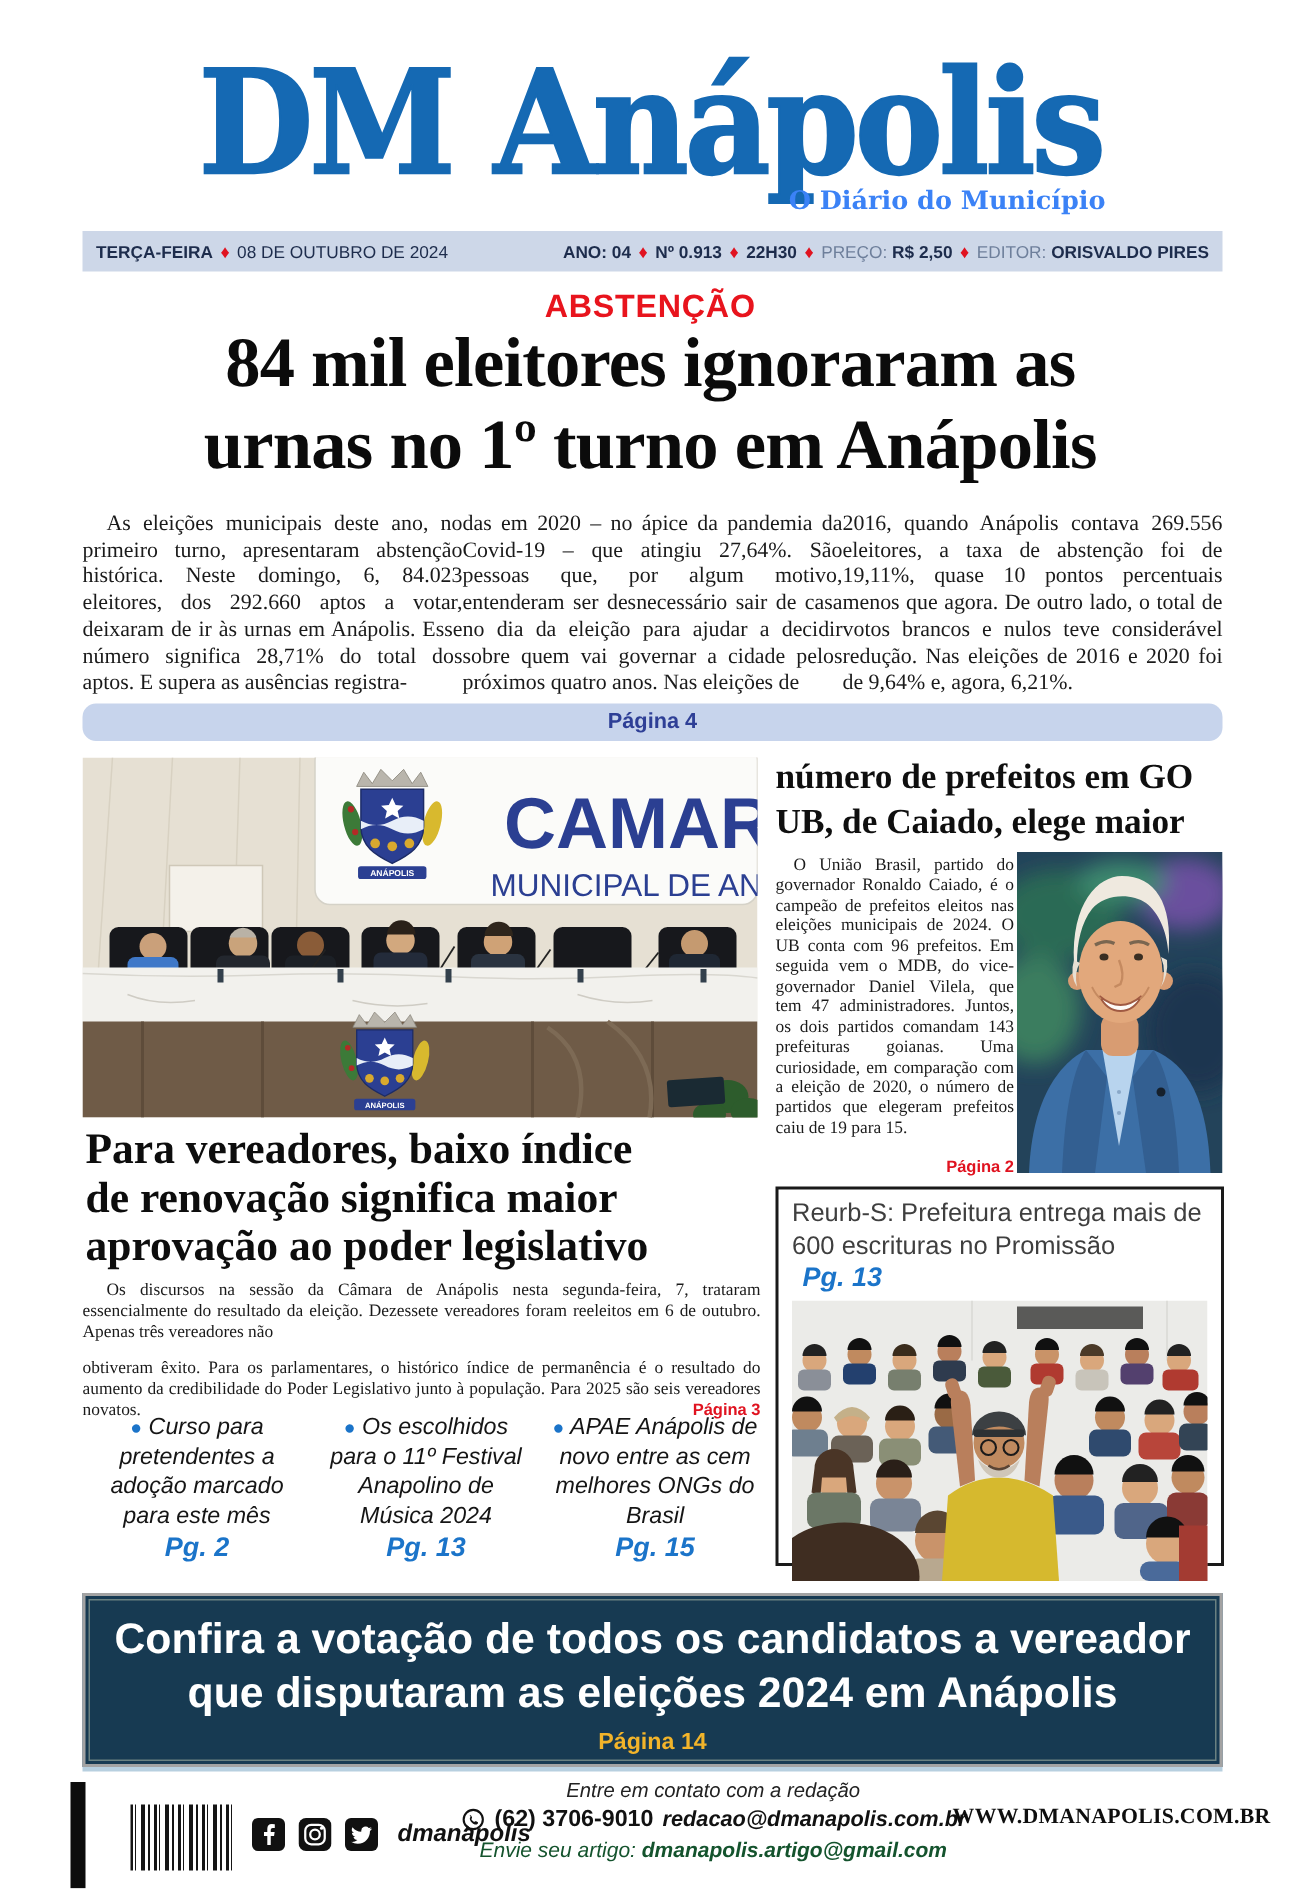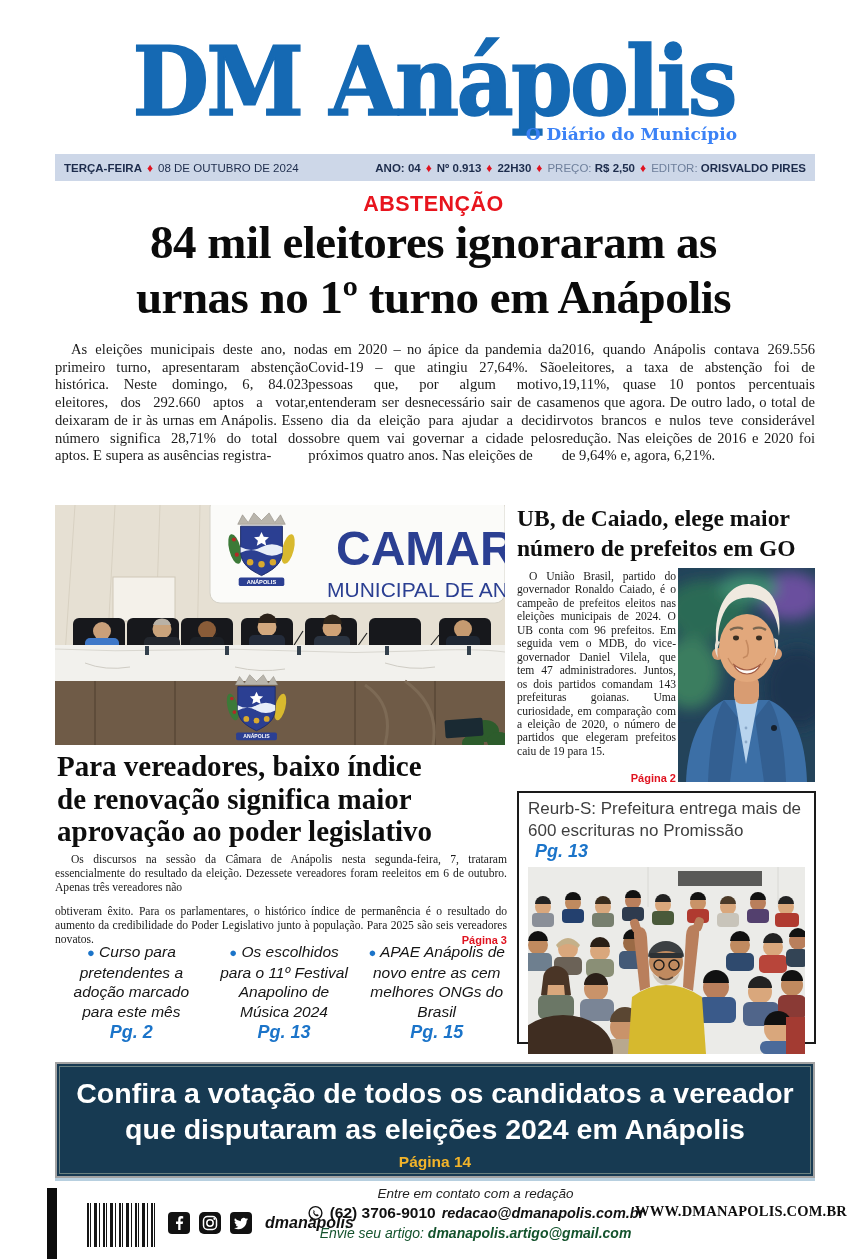--- a/index.html
+++ b/index.html
@@ -165,20 +165,21 @@
   <div class="abs kicker">ABSTENÇÃO</div>
   <div class="abs lead-headline">
     <div>84 mil eleitores ignoraram as</div>
     <div>urnas no 1º turno em Anápolis</div>
   </div>
   <div class="abs lead-cols">
     <div class="indent">As eleições municipais deste ano, no primeiro turno, apresentaram abstenção histórica. Neste domingo, 6, 84.023 eleitores, dos 292.660 aptos a votar, deixaram de ir às urnas em Anápolis. Esse número significa 28,71% do total dos aptos. E supera as ausências registra-</div>
     <div>das em 2020 – no ápice da pandemia da Covid-19 – que atingiu 27,64%. São pessoas que, por algum motivo, entenderam ser desnecessário sair de casa no dia da eleição para ajudar a decidir sobre quem vai governar a cidade pelos próximos quatro anos. Nas eleições de</div>
     <div>2016, quando Anápolis contava 269.556 eleitores, a taxa de abstenção foi de 19,11%, quase 10 pontos percentuais menos que agora. De outro lado, o total de votos brancos e nulos teve considerável redução. Nas eleições de 2016 e 2020 foi de 9,64% e, agora, 6,21%.</div>
   </div>
+  <div class="abs pagina-bar">Página 4</div>
 
   <div class="abs main-photo">
     <svg width="450" height="240" viewBox="0 0 450 240">
       <defs>
         <g id="crest">
           <path d="M5,14 L10,4 L16,12 L22,2 L30,10 L38,2 L44,12 L50,4 L55,14 Z" fill="#b9b5ac" stroke="#8d897f" stroke-width=".6"></path>
           <ellipse cx="2" cy="40" rx="6" ry="16" fill="#3c7a38" transform="rotate(-14 2 40)"></ellipse>
           <circle cx="1" cy="30" r="2.2" fill="#b32a26"></circle>
             <circle cx="4" cy="46" r="2.2" fill="#b32a26"></circle>
           <ellipse cx="58" cy="40" rx="6" ry="16" fill="#d8b92e" transform="rotate(14 58 40)"></ellipse>
@@ -259,22 +260,22 @@
       <g fill="#2d5c2c">
           <ellipse cx="430" cy="226" rx="14" ry="11"></ellipse>
           <ellipse cx="444" cy="236" rx="12" ry="9"></ellipse>
           <ellipse cx="418" cy="238" rx="11" ry="8"></ellipse>
         </g>
       <rect x="390" y="214" width="38" height="18" rx="2" fill="#1a2a33" transform="rotate(-4 409 223)"></rect>
     </svg>
   </div>
 
   <div class="abs ub-headline">
+    <div>número de prefeitos em GO</div>
     <div>UB, de Caiado, elege maior</div>
-    <div>número de prefeitos em GO</div>
   </div>
   <div class="abs ub-body">
     <span class="bodytext">O União Brasil, partido do governador Ronaldo Caiado, é o campeão de prefeitos eleitos nas eleições municipais de 2024. O UB conta com 96 prefeitos. Em seguida vem o MDB, do vice-governador Daniel Vilela, que tem 47 administradores. Juntos, os dois partidos comandam 143 prefeituras goianas. Uma curiosidade, em comparação com a eleição de 2020, o número de partidos que elegeram prefeitos caiu de 19 para 15.</span>
     <span class="pageref-red">Página 2</span>
   </div>
   <div class="abs portrait">
     <svg width="137" height="214" viewBox="0 0 137 214">
       <defs>
           <filter id="blur1">
             <feGaussianBlur stdDeviation="7"></feGaussianBlur>

